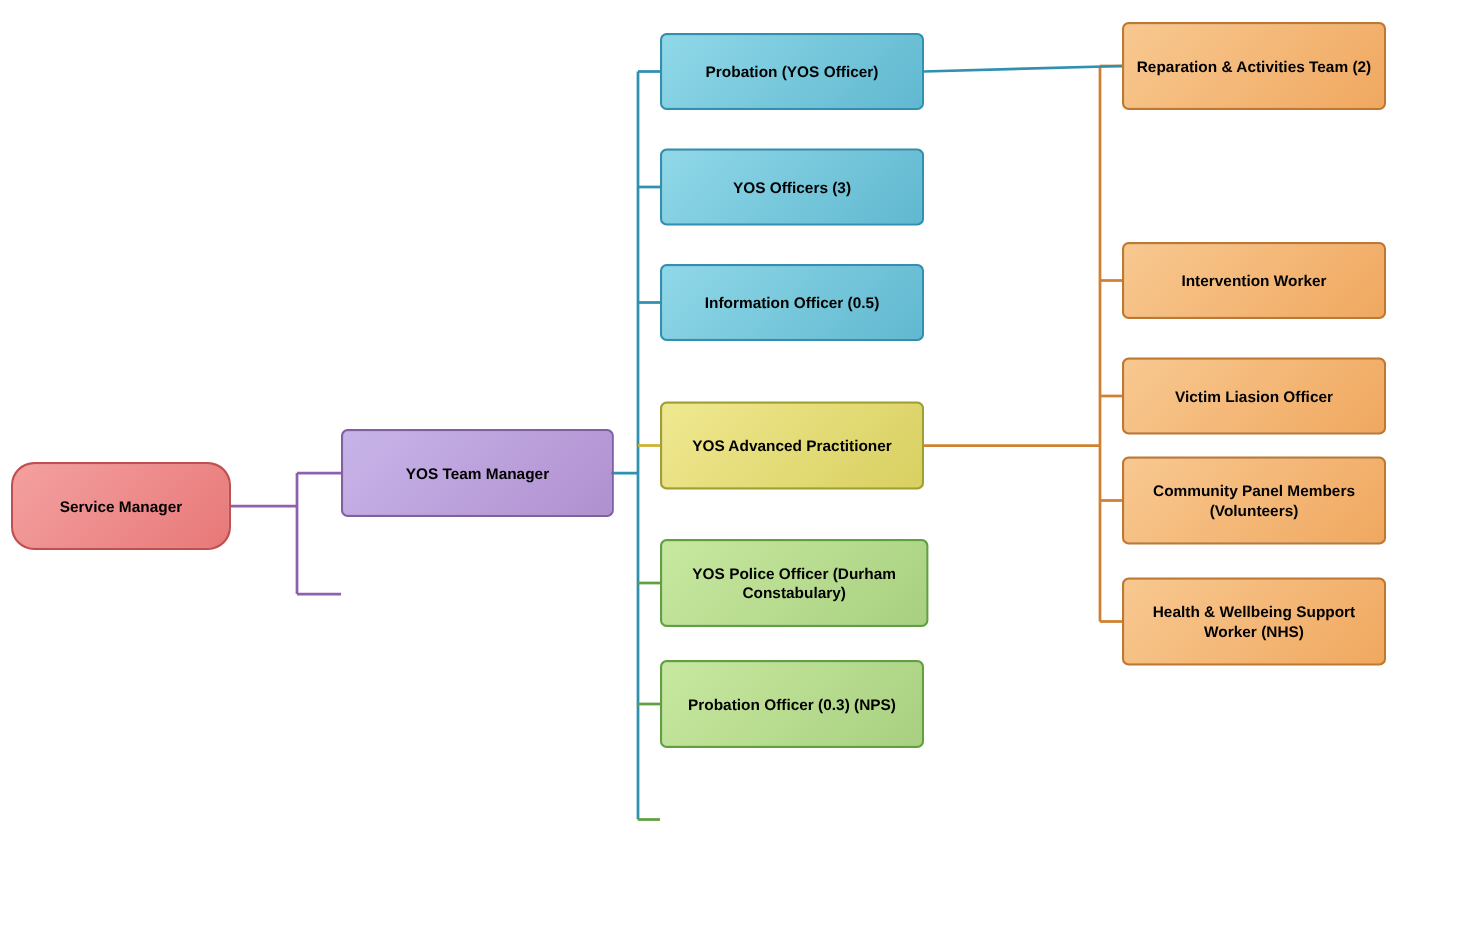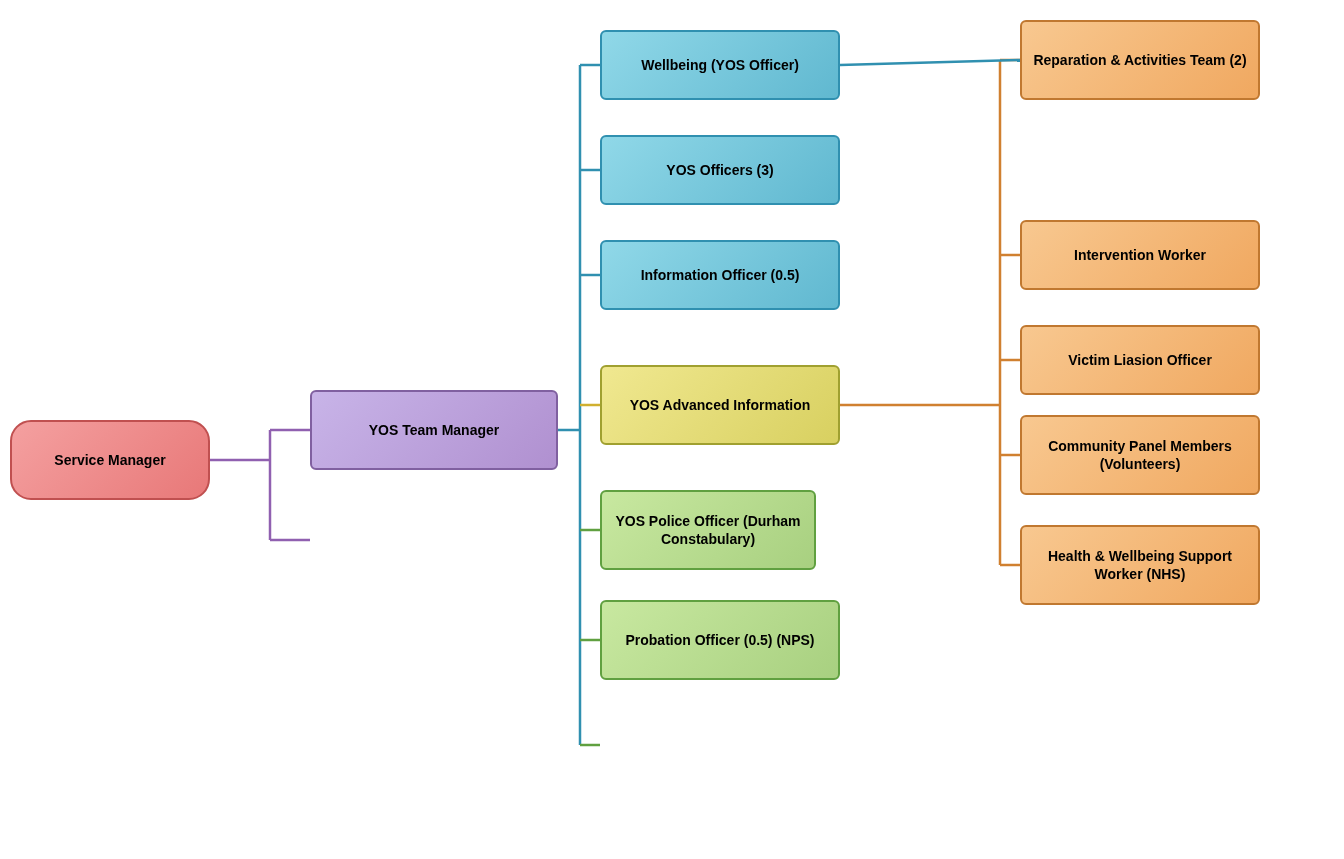--- a/index.html
+++ b/index.html
@@ -104,31 +104,31 @@
     <line x1="1000" y1="565" x2="1020" y2="565" stroke="#d08030" stroke-width="2.5"></line>
 
     <line x1="840" y1="65" x2="1020" y2="60" stroke="#3090b0" stroke-width="2.5"></line>
   </svg>
 
   <div class="node node-pink" style="left:10px; top:420px; width:200px; height:80px;border-radius:21px;">Service Manager</div>
 
   <div class="node node-purple" style="left:310px; top:390px; width:248px; height:80px;">YOS Team Manager</div>
 
 
-  <div class="node node-blue" style="left:600px; top:30px; width:240px; height:70px;">Wellbeing (YOS Officer)</div>
+  <div class="node node-blue" style="left:600px; top:30px; width:240px; height:70px;">Probation (YOS Officer)</div>
 
   <div class="node node-blue" style="left:600px; top:135px; width:240px; height:70px;">YOS Officers (3)</div>
 
   <div class="node node-blue" style="left:600px; top:240px; width:240px; height:70px;">Information Officer (0.5)</div>
 
-  <div class="node node-yellow" style="left:600px; top:365px; width:240px; height:80px;">YOS Advanced Information</div>
+  <div class="node node-yellow" style="left:600px; top:365px; width:240px; height:80px;">YOS Advanced Practitioner</div>
 
-  <div class="node node-green-light" style="left:600px; top:490px; width:216px; height:80px;">YOS Police Officer (Durham Constabulary)</div>
+  <div class="node node-green-light" style="left:600px; top:490px; width:244px; height:80px;">YOS Police Officer (Durham Constabulary)</div>
 
-  <div class="node node-green-light" style="left:600px; top:600px; width:240px; height:80px;">Probation Officer (0.5) (NPS)</div>
+  <div class="node node-green-light" style="left:600px; top:600px; width:240px; height:80px;">Probation Officer (0.3) (NPS)</div>
 
 
   <div class="node node-orange" style="left:1020px; top:20px; width:240px; height:80px;">Reparation &amp; Activities Team (2)</div>
 
   <div class="node node-orange" style="left:1020px; top:325px; width:240px; height:70px;">Victim Liasion Officer</div>
 
   <div class="node node-orange" style="left:1020px; top:220px; width:240px; height:70px;">Intervention Worker</div>
 
   <div class="node node-orange" style="left:1020px; top:415px; width:240px; height:80px;">Community Panel Members (Volunteers)</div>
 

